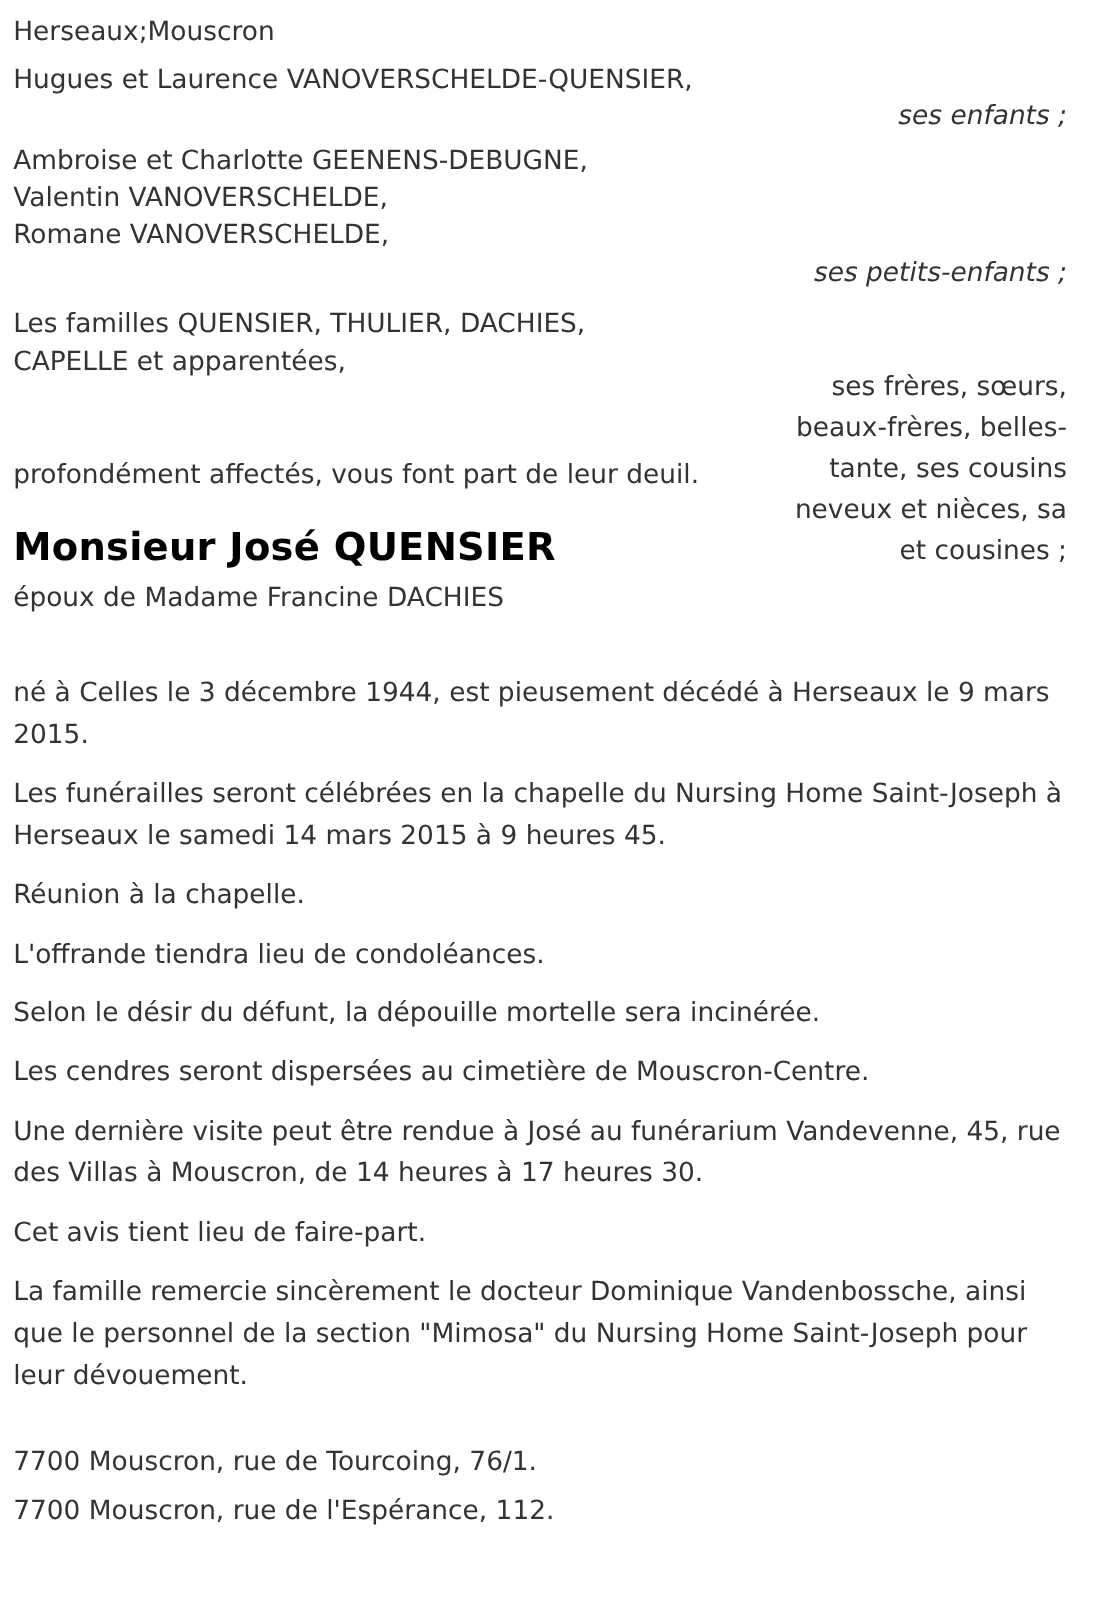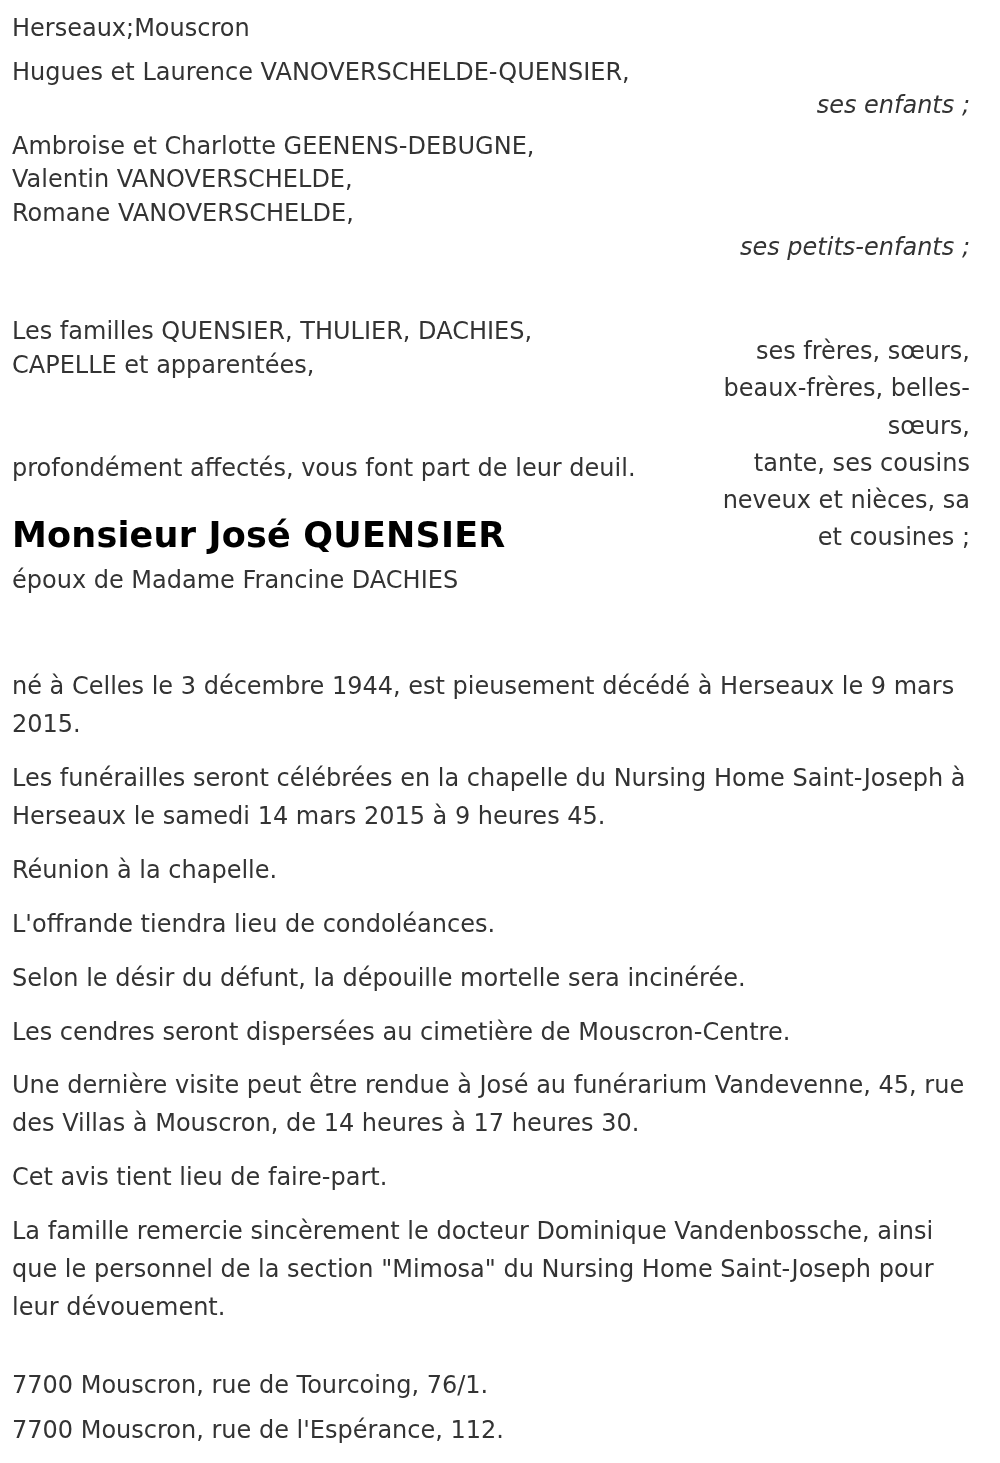--- a/index.html
+++ b/index.html
@@ -52,21 +52,21 @@
     font-size: 35px;
     font-weight: 700;
     color: #000000;
     margin: 26px 0 0 0;
     line-height: 1.2;
     letter-spacing: 0.2px;
   }
 
   .spouse { margin-top: 6px; }
 
-  .body-section { margin-top: 68px; }
+  .body-section { margin-top: 48px; }
   .body-section p { margin: 0 0 16px 0; }
 
   .addresses { margin-top: 40px; }
   .addresses p { margin: 0 0 7px 0; }
 </style>
 </head>
 <body>
 
 <div class="page">
 
@@ -90,21 +90,20 @@
     <div class="split">
       <div class="split-left">
         <p class="name">Les familles QUENSIER, THULIER, DACHIES,</p>
         <p class="name">CAPELLE et apparentées,</p>
         <p class="announcement">profondément affectés, vous font part de leur deuil.</p>
         <h1 class="deceased">Monsieur José QUENSIER</h1>
       </div>
       <div class="split-right">
         <div class="relation-line">ses frères, sœurs,</div>
         <div class="relation-line">beaux-frères, belles-</div>
-        <div class="relation-line">sœurs,</div>
         <div class="relation-line">tante, ses cousins</div>
         <div class="relation-line">neveux et nièces, sa</div>
         <div class="relation-line">et cousines ;</div>
       </div>
     </div>
 
   </section>
 
   <p class="spouse">époux de Madame Francine DACHIES</p>
 

